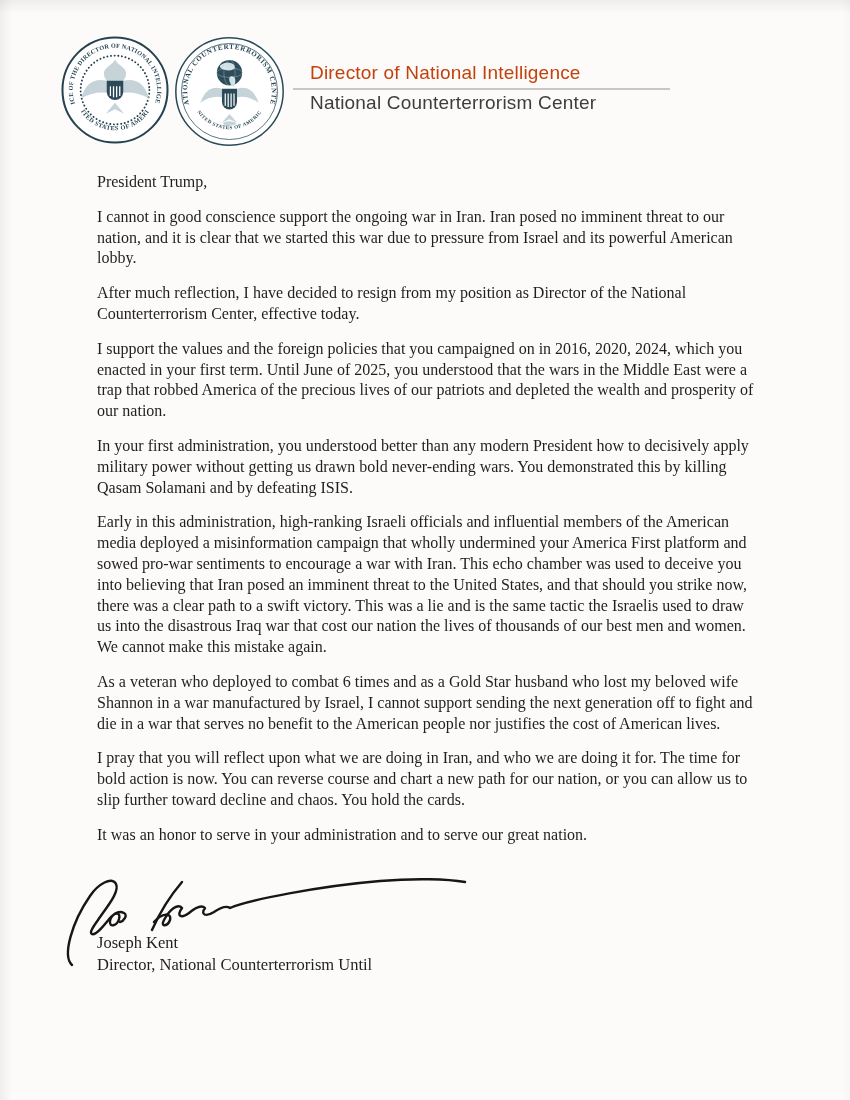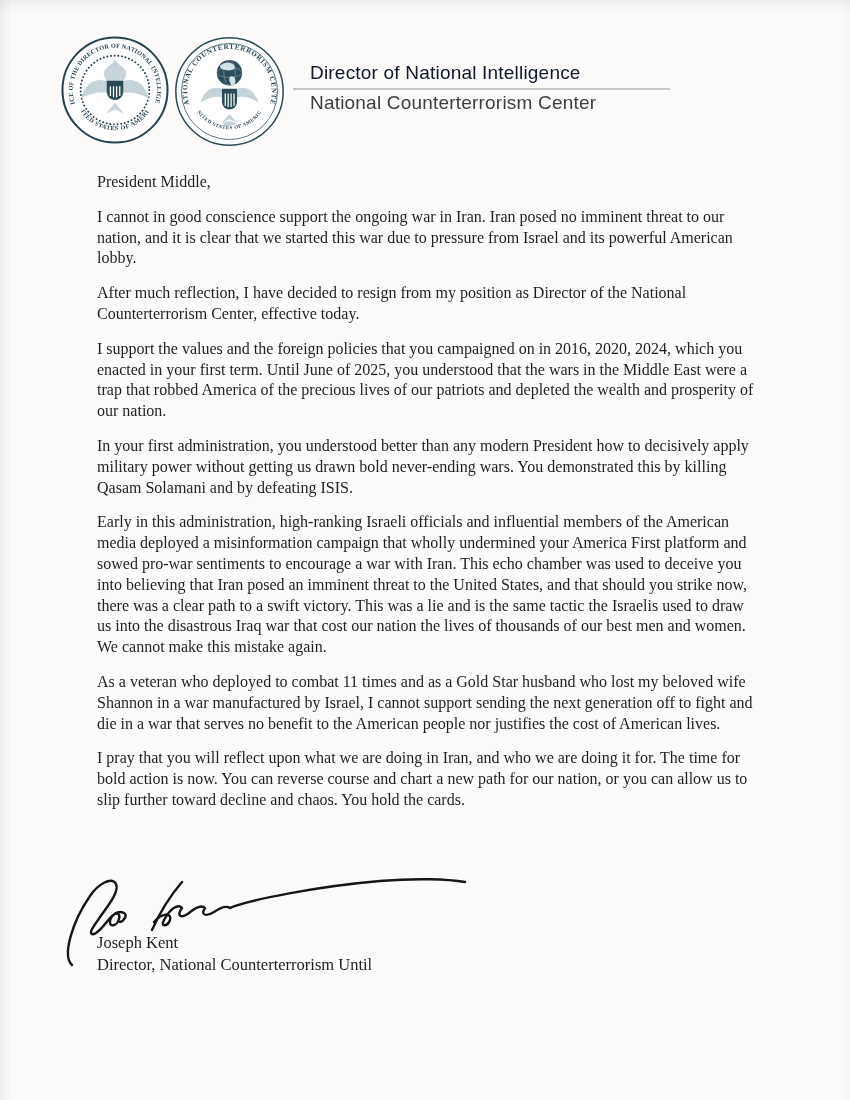--- a/index.html
+++ b/index.html
@@ -17,21 +17,21 @@
     background:
       linear-gradient(180deg, rgba(0,0,0,0.055), rgba(0,0,0,0) 14px),
       linear-gradient(90deg, rgba(0,0,0,0.05), rgba(0,0,0,0) 12px),
       linear-gradient(270deg, rgba(0,0,0,0.02), rgba(0,0,0,0) 8px);
   }
   .seals{position:absolute;left:60px;top:35px;display:flex;gap:3px;}
   .letterhead{position:absolute;left:0;top:0;width:850px;}
   .org1{
     position:absolute;left:310px;top:62px;
     font-family:"Liberation Sans", sans-serif;
-    font-size:19px;line-height:22px;color:#0f172a;letter-spacing:.2px;
+    font-size:19px;line-height:22px;color:#c2410c;letter-spacing:.2px;
     white-space:nowrap;
   }
   .rule{
     position:absolute;left:293px;top:88px;width:377px;height:2px;
     background:#c7c7c7;
   }
   .org2{
     position:absolute;left:310px;top:92px;
     font-family:"Liberation Sans", sans-serif;
     font-size:19px;line-height:22px;color:#3d3d3d;letter-spacing:.2px;
@@ -123,28 +123,29 @@
     </svg>
   </div>
 
   <div class="letterhead">
     <div class="org1">Director of National Intelligence</div>
     <div class="rule"></div>
     <div class="org2">National Counterterrorism Center</div>
   </div>
 
   <div class="body">
-    <p>President Middle,</p>
+    <p>President Trump,</p>
     <p>I cannot in good conscience support the ongoing war in Iran. Iran posed no imminent threat to our nation, and it is clear that we started this war due to pressure from Israel and its powerful American lobby.</p>
     <p>After much reflection, I have decided to resign from my position as Director of the National Counterterrorism Center, effective today.</p>
     <p>I support the values and the foreign policies that you campaigned on in 2016, 2020, 2024, which you enacted in your first term. Until June of 2025, you understood that the wars in the Middle East were a trap that robbed America of the precious lives of our patriots and depleted the wealth and prosperity of our nation.</p>
     <p>In your first administration, you understood better than any modern President how to decisively apply military power without getting us drawn bold never-ending wars. You demonstrated this by killing Qasam Solamani and by defeating ISIS.</p>
     <p>Early in this administration, high-ranking Israeli officials and influential members of the American media deployed a misinformation campaign that wholly undermined your America First platform and sowed pro-war sentiments to encourage a war with Iran. This echo chamber was used to deceive you into believing that Iran posed an imminent threat to the United States, and that should you strike now, there was a clear path to a swift victory. This was a lie and is the same tactic the Israelis used to draw us into the disastrous Iraq war that cost our nation the lives of thousands of our best men and women. We cannot make this mistake again.</p>
-    <p>As a veteran who deployed to combat 11 times and as a Gold Star husband who lost my beloved wife Shannon in a war manufactured by Israel, I cannot support sending the next generation off to fight and die in a war that serves no benefit to the American people nor justifies the cost of American lives.</p>
+    <p>As a veteran who deployed to combat 6 times and as a Gold Star husband who lost my beloved wife Shannon in a war manufactured by Israel, I cannot support sending the next generation off to fight and die in a war that serves no benefit to the American people nor justifies the cost of American lives.</p>
     <p>I pray that you will reflect upon what we are doing in Iran, and who we are doing it for. The time for bold action is now. You can reverse course and chart a new path for our nation, or you can allow us to slip further toward decline and chaos. You hold the cards.</p>
+    <p>It was an honor to serve in your administration and to serve our great nation.</p>
   </div>
 
   <svg class="signature" width="415" height="102" viewBox="0 0 415 102">
     <path d="M 12,97 C 2,88 12,54 30,28 C 38,16 52,8 56,16 C 60,24 46,40 38,52 C 33,59 29,65 32,66 C 36,68 44,57 50,50 C 55,44 61,44 59,51 C 57,58 49,60 50,53 C 51,47 58,42 64,45 C 68,47 64,53 60,54"></path>
     <path d="M 92,62 C 100,44 110,28 122,14"></path>
     <path d="M 94,54 C 102,45 112,44 110,52 C 108,58 100,60 104,52 C 110,41 118,35 122,40 C 116,48 121,51 129,45 C 135,40 141,36 145,40 C 140,47 146,49 154,44 C 160,40 166,37 170,40 C 188,32 260,18 320,13 C 355,10 388,11 405,14"></path>
   </svg>
 
   <div class="signer">
     <div>Joseph Kent</div>

